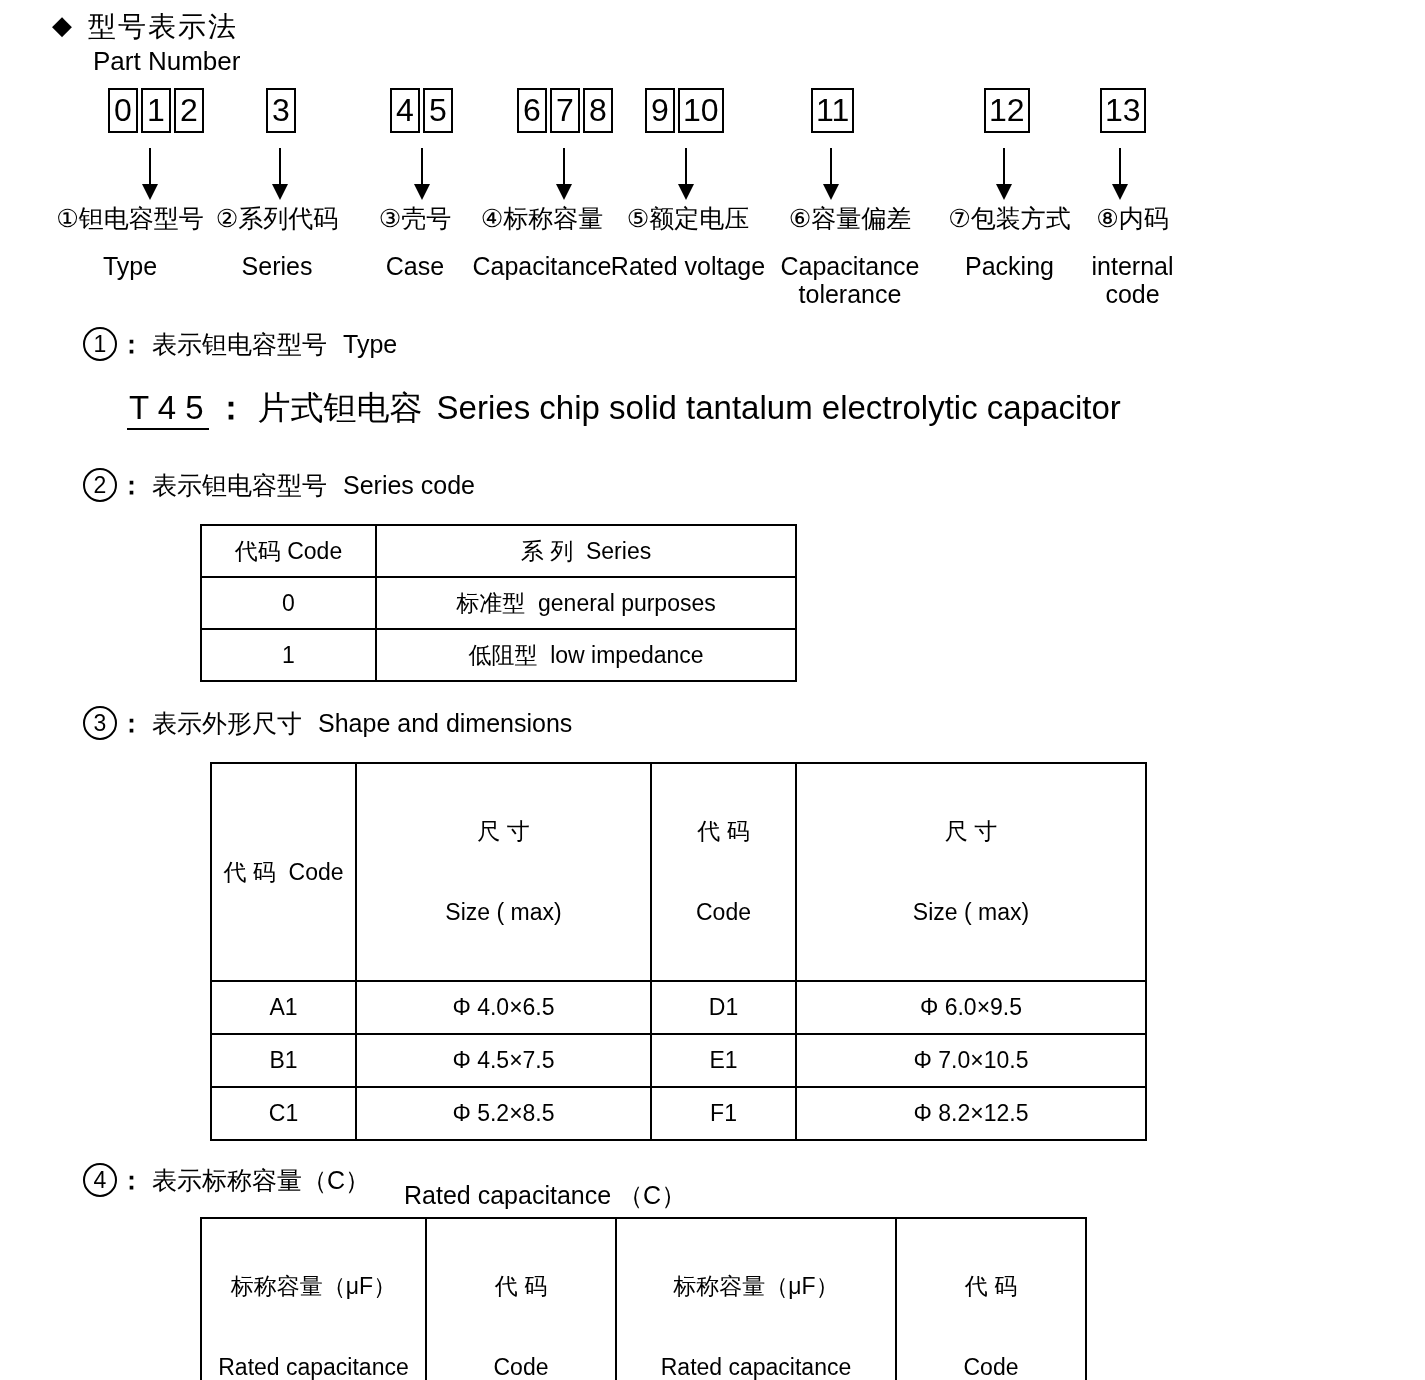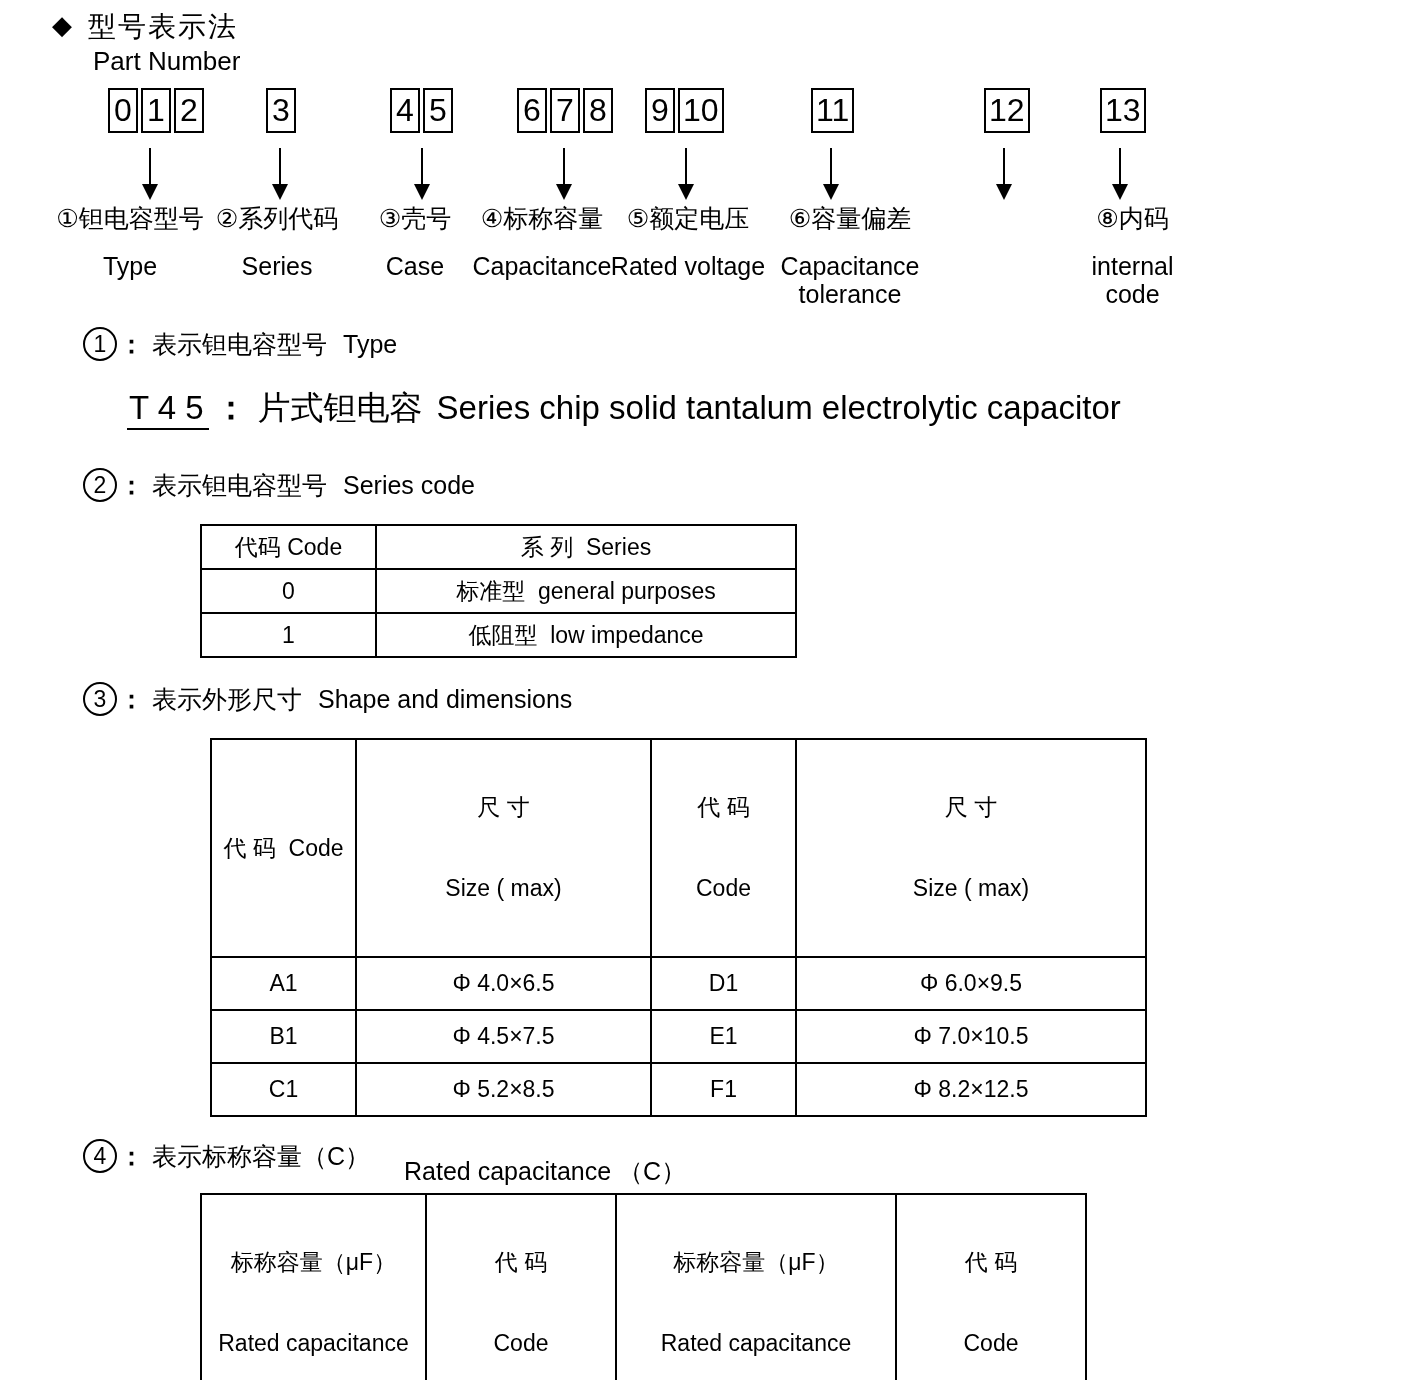--- a/index.html
+++ b/index.html
@@ -70,21 +70,21 @@
   .type-zh { white-space:pre; }
   .type-en { margin-left:14px; }
 
   
   table { border-collapse:collapse; table-layout:fixed; }
   td,th { border:2px solid #000; text-align:center; vertical-align:middle;
           font-size:23px; font-weight:normal; white-space:pre-wrap; }
   .tline2 { line-height:27px; }
 
   .table2 { margin-top:21px; margin-left:200px; width:595px; }
-  .table2 td,.table2 th { height:44px; }
+  .table2 td,.table2 th { height:52px; }
 
   .table3 { margin-top:21px; margin-left:210px; width:935px; }
   .table3 th { height:55px; }
   .table3 td { height:53px; }
 
   .table4 { margin-top:19px; margin-left:200px; width:885px; }
   .table4 th { height:53px; }
 </style>
 </head>
 <body>
@@ -174,20 +174,24 @@
     <div class="zh">④标称容量</div>
     <div class="en">Capacitance</div>
   </div>
   <div class="fcol f5">
     <div class="zh">⑤额定电压</div>
     <div class="en">Rated voltage</div>
   </div>
   <div class="fcol f6">
     <div class="zh">⑥容量偏差</div>
     <div class="en">Capacitance tolerance</div>
+  </div>
+  <div class="fcol f7">
+    <div class="zh">⑦包装方式</div>
+    <div class="en">Packing</div>
   </div>
   <div class="fcol f8">
     <div class="zh">⑧内码</div>
     <div class="en">internal code</div>
   </div>
 </div>
 
 <div class="sec-head sh1">
   <span class="circle-num">1</span>
   <span class="sec-colon">：</span>

